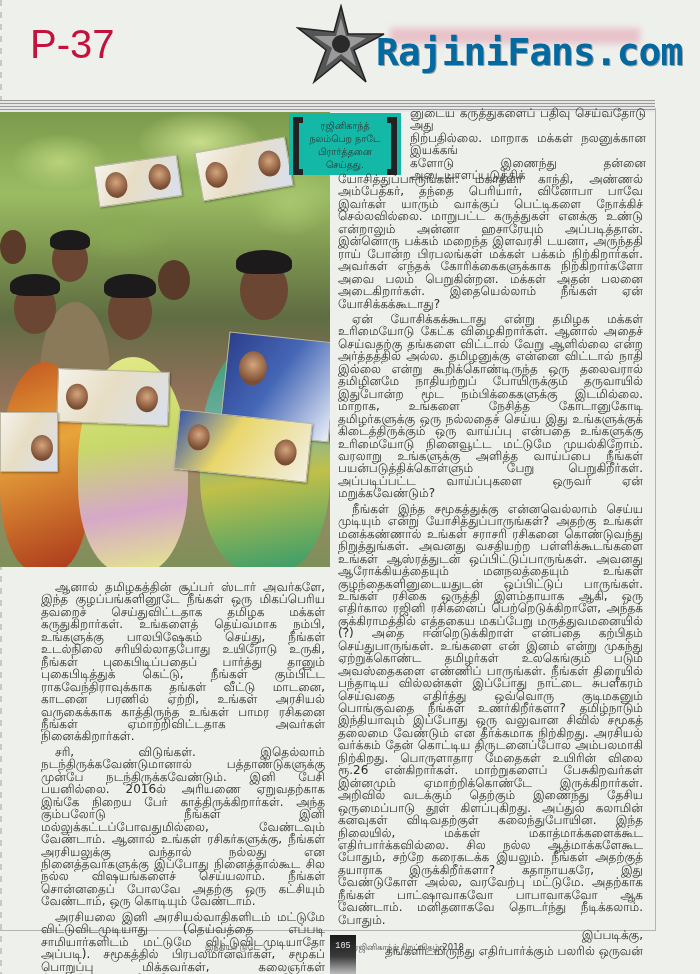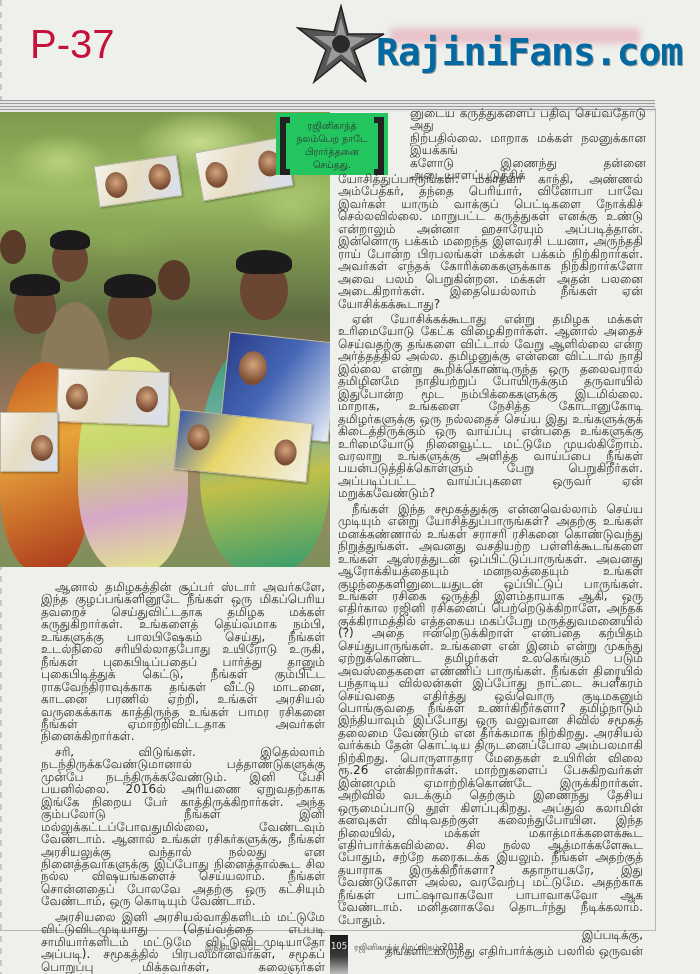--- a/index.html
+++ b/index.html
@@ -60,22 +60,22 @@
   .poster {
     position: absolute; background: linear-gradient(120deg, #f4f2ea 0%, #e7ddc4 45%, #d8e0ef 100%);
     border: 1px solid #bcb7a5; box-shadow: 1px 1px 2px rgba(0,0,0,0.35);
   }
   .poster .face {
     position: absolute; width: 22px; height: 26px; border-radius: 50%;
     background: radial-gradient(circle at 50% 40%, #d5a57d 0%, #7b4d33 70%);
   }
   .poster.blue { background: linear-gradient(120deg, #2c3f8c 0%, #4567b6 45%, #e9eef8 100%); }
   .caption {
-    position: absolute; left: 276px; top: 113px; width: 112px; height: 62px;
-    background: #22c55e;
+    position: absolute; left: 289px; top: 113px; width: 112px; height: 62px;
+    background: #14b8a6;
   }
   .caption .br {
     position: absolute; top: 4px; width: 10px; height: 58px;
     border: 6px solid #222; box-sizing: border-box;
   }
   .caption .br.left { left: 4px; border-right: none; }
   .caption .br.right { right: 4px; border-left: none; }
   .caption .cap-text {
     position: absolute; left: 20px; top: 6px; width: 72px; text-align: center;
     font-size: 9.5px; line-height: 13px; color: #333;
@@ -91,23 +91,23 @@
   .col-left { left: 38px; top: 578px; width: 290px; }
   .signoff { text-align: right; margin: 0; }
   .footer {
     position: absolute; left: 0; top: 935px; width: 700px; height: 39px;
   }
   .footer .mag {
     position: absolute; left: 190px; top: 7px; width: 70px; text-align: right;
     font-size: 8.5px; color: #444; font-family: Liberation Serif, serif;
   }
   .footer .pno {
-    position: absolute; left: 330px; top: 0; width: 18px; height: 39px;
+    position: absolute; left: 330px; top: 0; width: 26px; height: 39px;
     background: linear-gradient(180deg, #1a1a1a 0%, #3a3a3a 55%, #bdbdbd 100%);
-    color: #e8e8e8; font-size: 8.5px; text-align: center; line-height: 22px;
+    color: #e8e8e8; font-size: 8.5px; text-align: center; line-height: 22px; font-family: Liberation Mono, monospace;
   }
   .footer .issue {
     position: absolute; left: 354px; top: 7px;
     font-size: 8.5px; color: #444;
   }
   .left-edge {
     position: absolute; left: 0; top: 0; width: 2px; height: 974px;
     background: repeating-linear-gradient(to bottom, #c8c8c8 0 6px, #f0f0f0 6px 12px);
   }
 </style>

